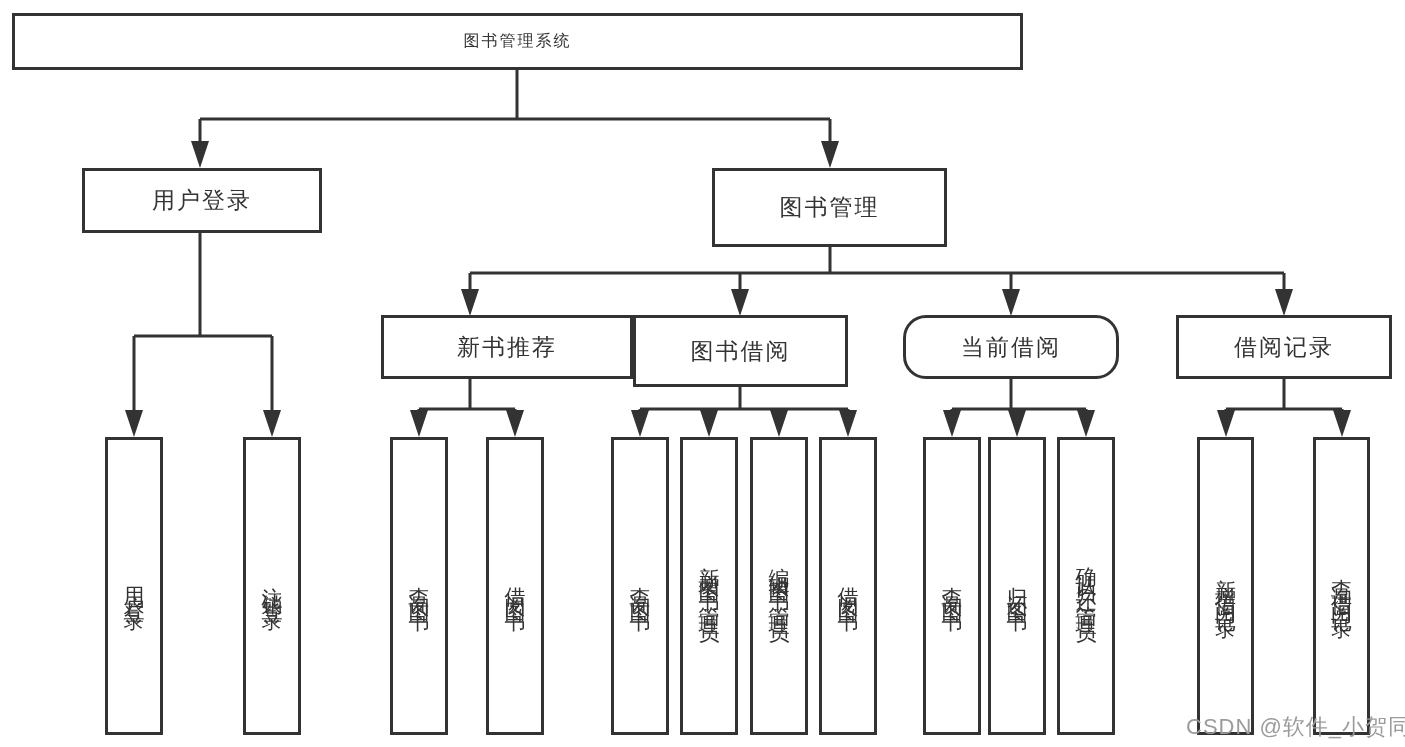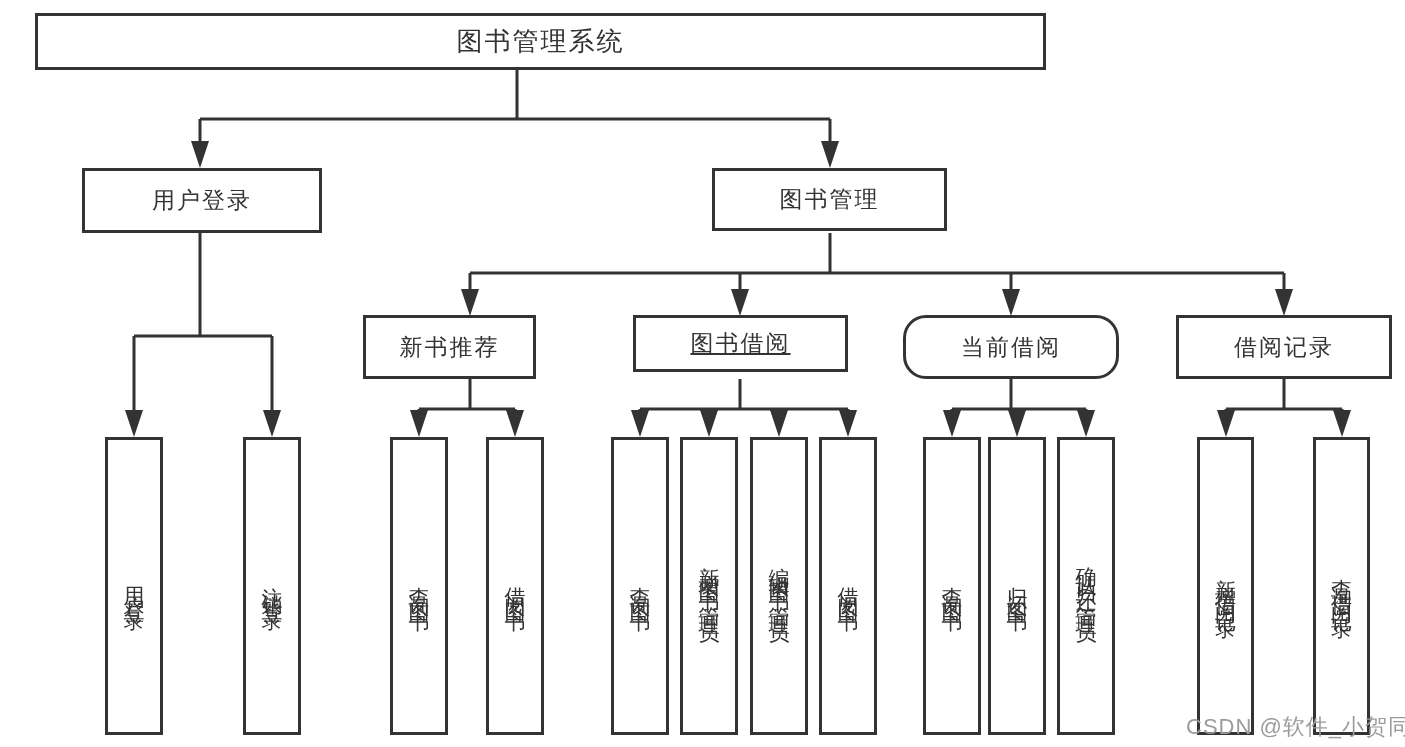--- a/index.html
+++ b/index.html
@@ -33,23 +33,22 @@
     align-items: center;
     justify-content: center;
     text-align: center;
     z-index: 2;
   }
   .h-node {
     font-size: 23px;
     letter-spacing: 2px;
   }
   .root-node {
-    font-size: 26px;
+    font-size: 16px;
     letter-spacing: 2px;
-    margin-left: 23px;
   }
   .leaf {
     writing-mode: vertical-rl;
     text-orientation: mixed;
     font-size: 21px;
     letter-spacing: 8px;
     line-height: 52px;
   }
   .watermark {
     position: absolute;
@@ -106,24 +105,24 @@
       <use href="#ah" x="1017" y="437"></use>
       <use href="#ah" x="1086" y="437"></use>
       <use href="#ah" x="1226" y="437"></use>
       <use href="#ah" x="1342" y="437"></use>
     </g>
   </svg>
 
   <div class="box root-node" style="left:12px; top:13px; width:1011px; height:57px;">图书管理系统</div>
 
   <div class="box h-node" style="left:82px; top:168px; width:240px; height:65px;">用户登录</div>
-  <div class="box h-node" style="left:712px; top:168px; width:235px; height:63px;">图书管理</div>
+  <div class="box h-node" style="left:712px; top:168px; width:235px; height:79px;">图书管理</div>
 
-  <div class="box h-node" style="left:363px; top:315px; width:173px; height:64px;">新书推荐</div>
-  <div class="box h-node" style="left:633px; top:315px; width:215px; height:57px;text-decoration:underline;">图书借阅</div>
+  <div class="box h-node" style="left:381px; top:315px; width:252px; height:64px;">新书推荐</div>
+  <div class="box h-node" style="left:633px; top:315px; width:215px; height:72px;">图书借阅</div>
   <div class="box h-node" style="left:903px; top:315px; width:216px; height:64px;border-radius:23px;">当前借阅</div>
   <div class="box h-node" style="left:1176px; top:315px; width:216px; height:64px;">借阅记录</div>
 
   <div class="box leaf" style="left:105px; top:437px; width:58px; height:298px;">用户登录</div>
   <div class="box leaf" style="left:243px; top:437px; width:58px; height:298px;">注销登录</div>
 
   <div class="box leaf" style="left:390px; top:437px; width:58px; height:298px;">查询图书</div>
   <div class="box leaf" style="left:486px; top:437px; width:58px; height:298px;">借阅图书</div>
 
   <div class="box leaf" style="left:611px; top:437px; width:58px; height:298px;">查询图书</div>

